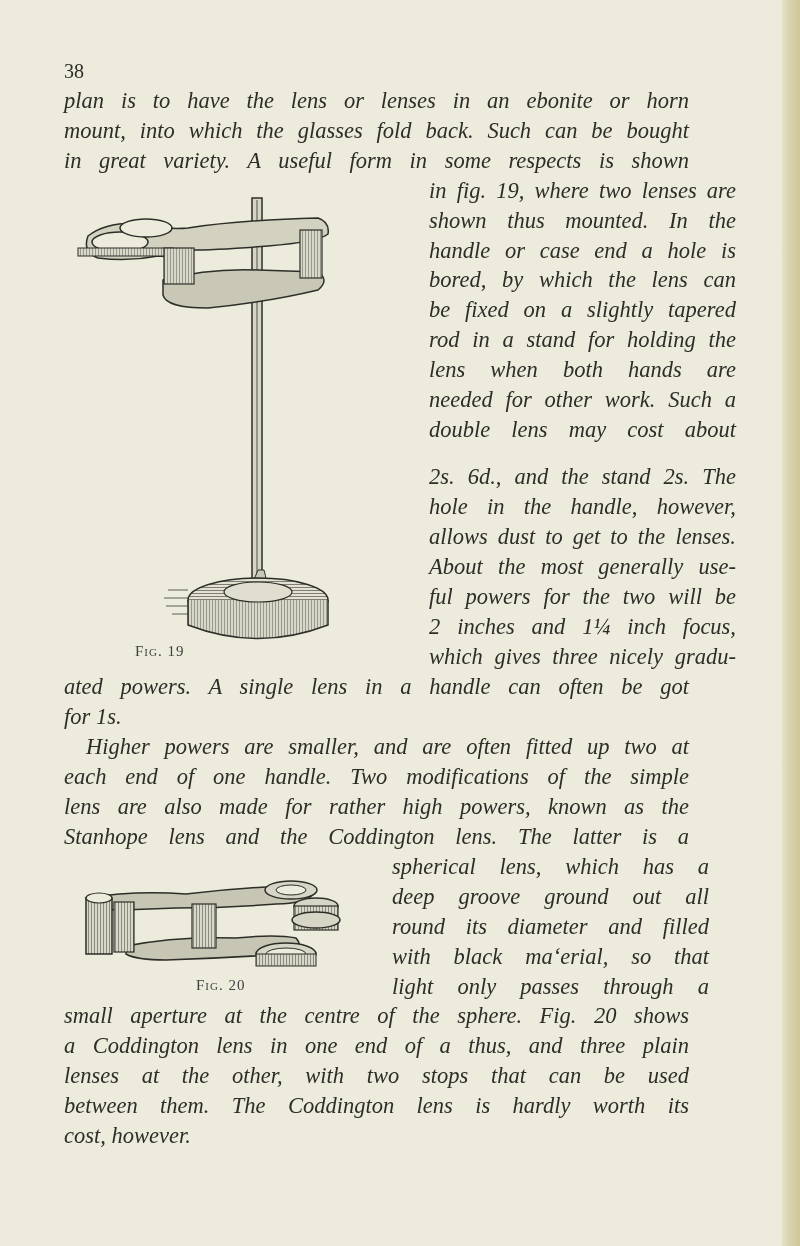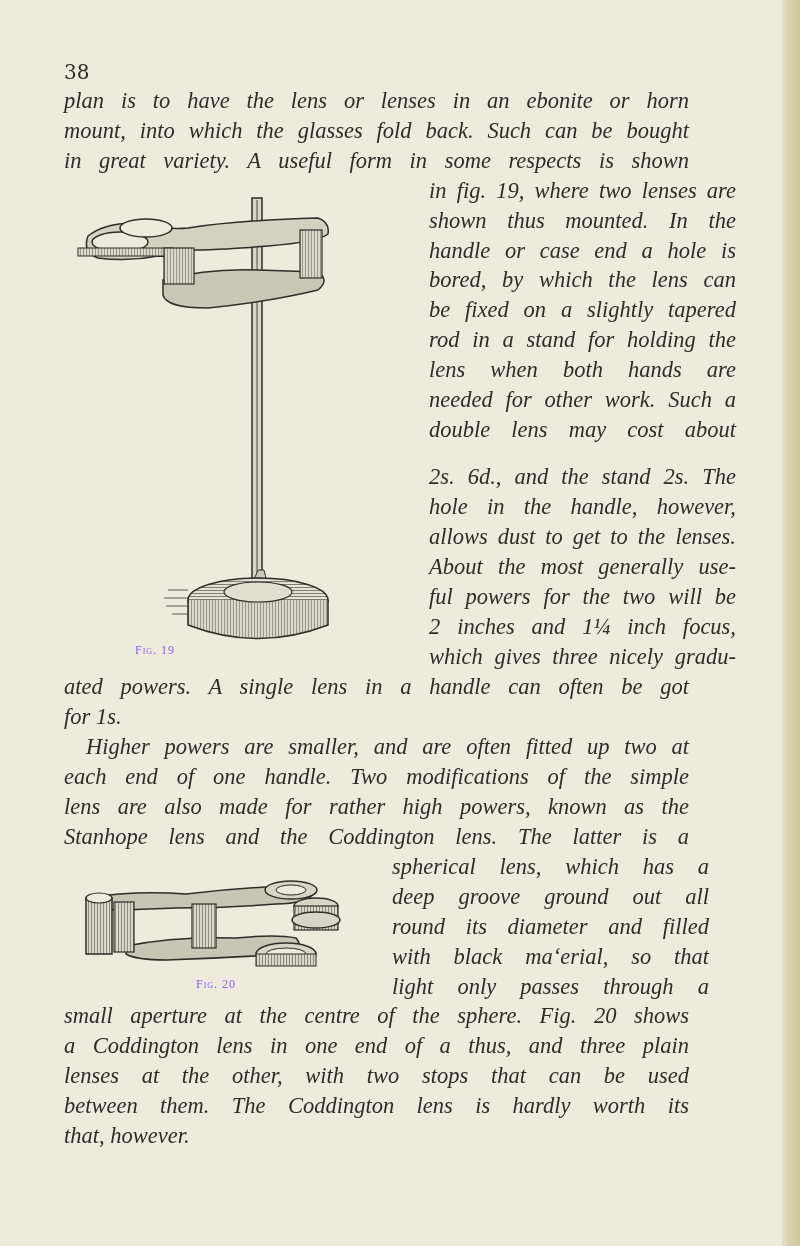--- a/index.html
+++ b/index.html
@@ -11,21 +11,21 @@
     position: relative;
   }
   .page-edge {
     position: absolute; top: 0; right: 0; width: 18px; height: 1246px;
     background: linear-gradient(to right, #e6e2c8 0%, #d8d2ae 40%, #cfc79b 100%);
   }
   .header {
     position: absolute; top: 52px; left: 64px; width: 650px; height: 40px;
   }
   .page-num {
-    position: absolute; left: 0; top: 8px; font-size: 20px;
+    position: absolute; left: 0; top: 8px; font-size: 20px; font-family: Liberation Serif, serif;
   }
   .running-title {
     position: absolute; left: 0; width: 650px; top: 7px; text-align: center;
     font-style: italic; font-size: 21px; letter-spacing: 1px;
     font-family: "Liberation Serif", serif;
   }
   .text {
     font-family: "Liberation Serif", serif;
     font-size: 22.5px; line-height: 29.6px;
     text-align: justify; text-align-last: justify;
@@ -34,21 +34,21 @@
   .full { left: 64px; width: 625px; }
   .wrap19 { left: 382px; width: 307px; margin-left: 47px; }
   .wrap20 { left: 392px; width: 317px; }
   .indent { left: 86px; width: 603px; }
   .last { text-align-last: left; }
   .fig {
     position: absolute;
   }
   .fig-caption {
     position: absolute; font-family: "Liberation Serif", serif;
-    font-size: 12px; font-variant: small-caps; letter-spacing: 1px; color: #8b5cf6;
+    font-size: 15px; font-variant: small-caps; letter-spacing: 1px; color: #404040;
   }
 </style>
 </head>
 <body>
 
 <div class="page-edge"></div>
 
 <div class="header">
   <span class="page-num">38</span>
 </div>
@@ -87,21 +87,21 @@
   <span class="line wrap20" style="top:852px">spherical lens, which has a</span>
   <span class="line wrap20" style="top:882px">deep groove ground out all</span>
   <span class="line wrap20" style="top:912px">round its diameter and filled</span>
   <span class="line wrap20" style="top:942px">with black ma‘erial, so that</span>
   <span class="line wrap20" style="top:972px">light only passes through a</span>
 
   <span class="line full" style="top:1001px">small aperture at the centre of the sphere. Fig. 20 shows</span>
   <span class="line full" style="top:1031px">a Coddington lens in one end of a thus, and three plain</span>
   <span class="line full" style="top:1061px">lenses at the other, with two stops that can be used</span>
   <span class="line full" style="top:1091px">between them. The Coddington lens is hardly worth its</span>
-  <span class="line full last" style="top:1121px">that, however.</span>
+  <span class="line full last" style="top:1121px">cost, however.</span>
 </div>
 
 <div class="fig" style="left:68px; top:190px; width:300px; height:460px;">
   <svg width="300" height="460" viewBox="0 0 300 460">
     <defs>
       <pattern id="hatch" width="3" height="3" patternUnits="userSpaceOnUse">
         <rect width="3" height="3" fill="#d9d8c8"></rect>
         <line x1="0" y1="0" x2="0" y2="3" stroke="#3a3934" stroke-width="0.8"></line>
       </pattern>
       <pattern id="hhatch" width="3" height="3" patternUnits="userSpaceOnUse">

